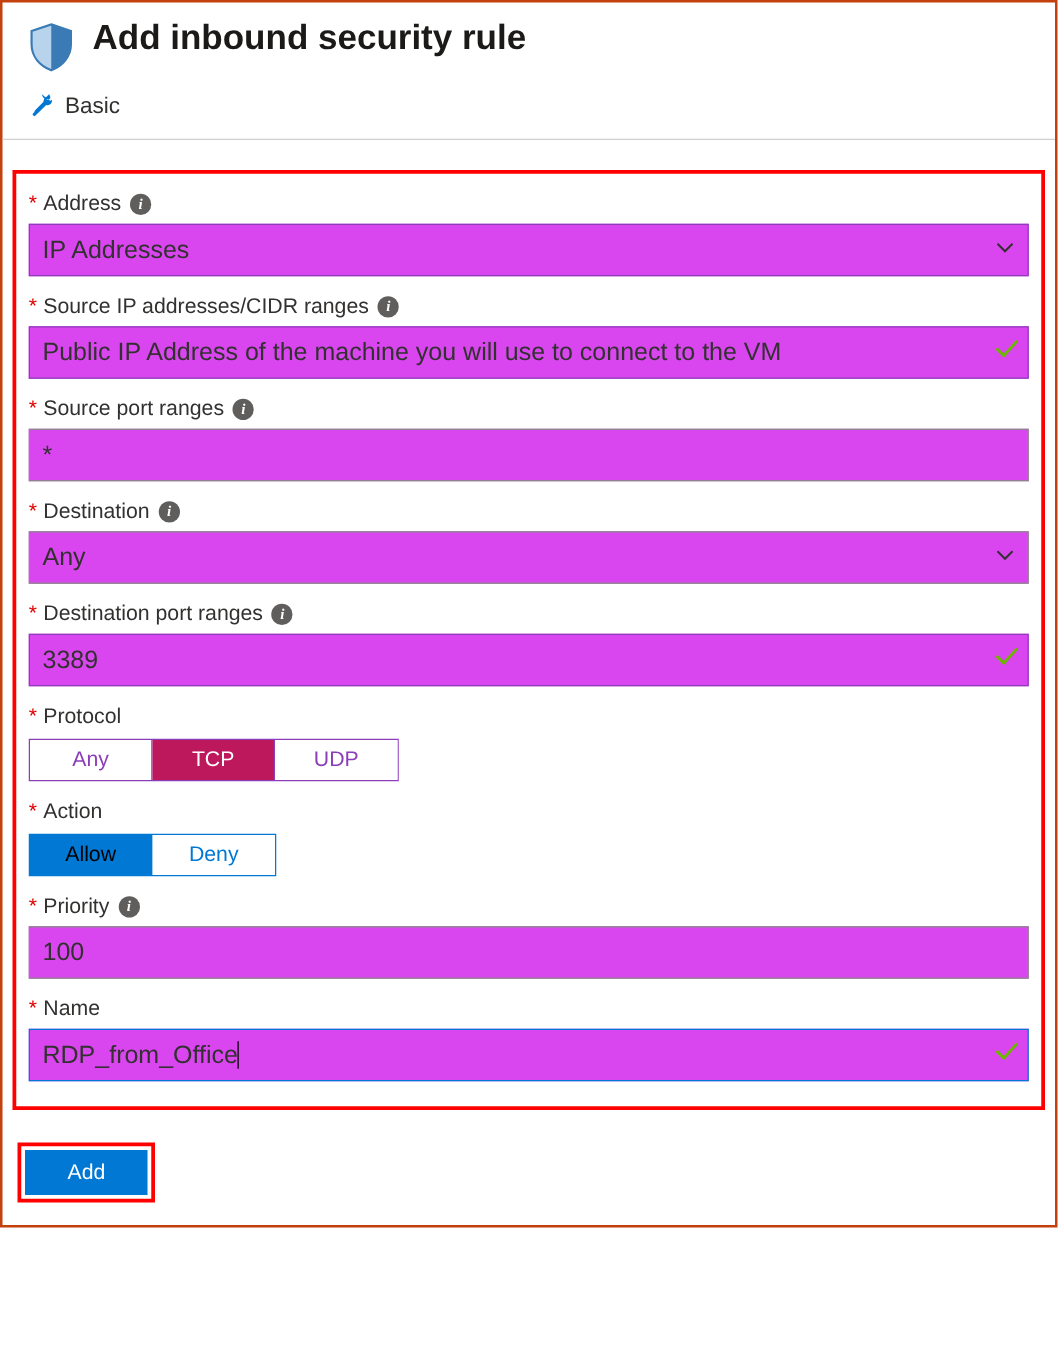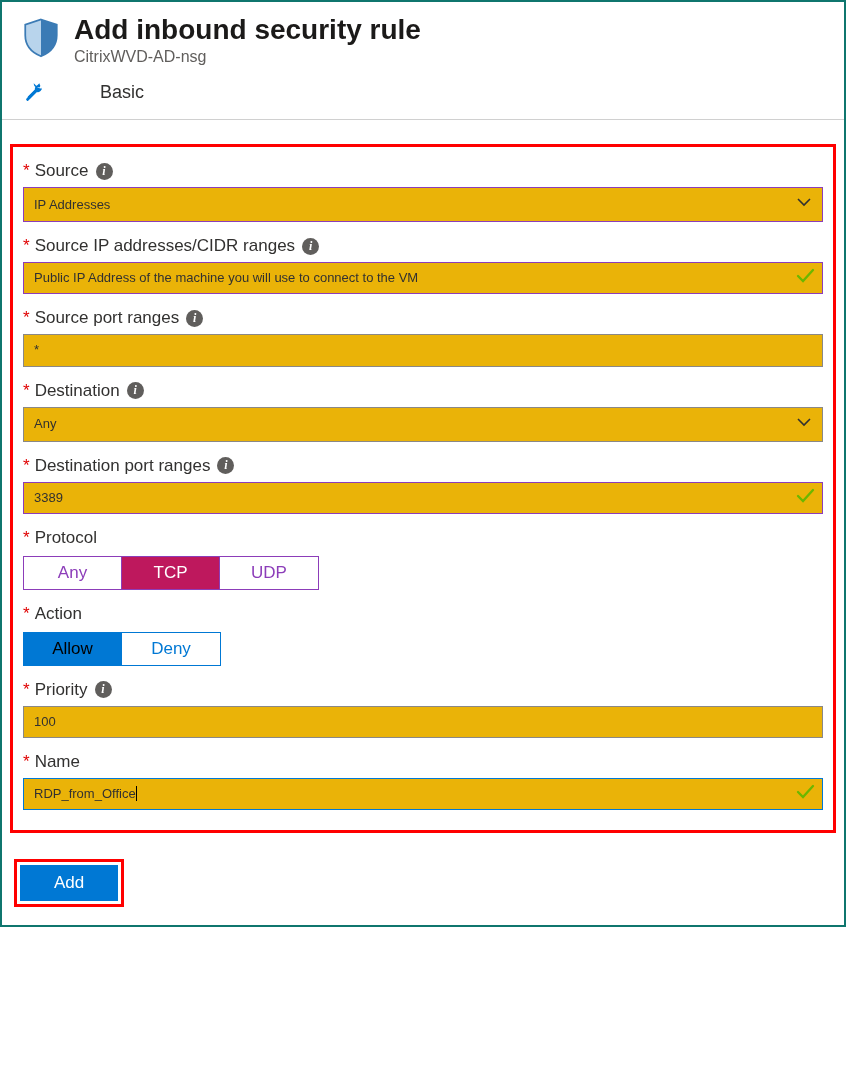--- a/index.html
+++ b/index.html
@@ -6,21 +6,21 @@
   body {
     margin: 0;
     padding: 0;
     font-family: "Segoe UI", -apple-system, Arial, sans-serif;
     font-size: 16px;
     color: #323130;
     background: #fff;
     width: 846px;
   }
   .page-border {
-    border: 2px solid #0f766e;
+    border: 2px solid #c2410c;
     padding: 0;
     position: relative;
   }
   .header {
     display: flex;
     align-items: flex-start;
     padding: 12px 18px 10px 18px;
   }
   .header-icon {
     width: 42px; height: 42px; flex: 0 0 42px;
@@ -34,21 +34,20 @@
   }
   .header-text .subtitle {
     font-size: 16px;
     color: #605e5c;
     margin-top: 2px;
   }
   .basic-row {
     display:flex; align-items:center;
     padding: 6px 36px 16px 22px;
     border-bottom: 1px solid #d0d0d0;
-    gap: 48px;
   }
   .basic-row .wrench {
     width: 20px; height: 20px; margin-right: 8px;
     color: #0078d4;
   }
   .basic-row .basic-text {
     font-size: 18px;
     color: #323130;
   }
 
@@ -70,22 +69,22 @@
     display:inline-flex; align-items:center; justify-content:center;
     width:17px;height:17px;margin-left:7px;
     background:#605e5c;color:#fff;border-radius:50%;
     font-size:12px; font-family: Georgia, serif; font-style: italic; font-weight: bold;
   }
 
   .input, .select {
     width: 100%;
     margin-top: 6px;
     border: 1px solid #8a8886;
-    background:#eab308;
-    font-size: 13px;
+    background:#d946ef;
+    font-size: 20px;
     font-family: inherit;
     padding: 6px 10px;
     line-height: 1.4;
     position: relative;
   }
   .input.purple, .select.purple { border-color: #8c3db9; }
   .input.blue { border-color: #0078d4; }
 
   .check-wrap { position: relative; }
   .check-wrap .check {
@@ -142,42 +141,41 @@
 
   <div class="header">
     <span class="header-icon">
       <svg viewBox="0 0 48 48" width="42" height="42">
         <path d="M24 4 L42 10 V22 C42 34 34 42 24 46 C14 42 6 34 6 22 V10 Z" fill="#b8d4ec" stroke="#3b7bb5" stroke-width="2"></path>
         <path d="M24 4 L42 10 V22 C42 34 34 42 24 46 Z" fill="#3b7bb5"></path>
       </svg>
     </span>
     <div class="header-text">
       <h1>Add inbound security rule</h1>
-      <div class="subtitle">CitrixWVD-AD-nsg</div>
     </div>
   </div>
 
   <div class="basic-row">
     <span class="wrench">
       <svg viewBox="0 0 24 24" width="20" height="20" fill="#0078d4">
         <path d="M22 6.5c0 .5-.1 1-.2 1.5l-3.3-3.3c-.5.1-1 .2-1.5.2-2.8 0-5-2.2-5-5 0-.2 0-.4 0-.5L15 2.4c.4.4 1 .4 1.4 0l3.2-3.2c.1.5.2 1 .2 1.5C22 3.5 19.8 5.7 17 5.7c-.5 0-1 0-1.5-.2L4.5 16.5c-.8.8-.8 2 0 2.8.8.8 2 .8 2.8 0L18.3 8.3c.5.1 1 .2 1.5.2 1.2 0 2.2-.4 3-1C22.6 7 22 6.8 22 6.5z" transform="scale(0.9) translate(1,1)"></path>
         <path d="M21.7 6.3l-2-2c-.4-.4-1-.4-1.4 0l-1 1 3.4 3.4 1-1c.4-.4.4-1 0-1.4zM3 17.2V21h3.8L17.8 10 14 6.2 3 17.2z" fill="none"></path>
         <path d="M20.7 5.6c-.3-1.5-1.5-2.7-3-3-.9-.2-1.8 0-2.5.4l2.5 2.5-1.4 1.4L13.8 4.4c-.4.7-.6 1.6-.4 2.5.3 1.5 1.5 2.7 3 3 .6.1 1.2.1 1.7-.1L6.3 21.6c-.4.4-1 .4-1.4 0l-2.5-2.5c-.4-.4-.4-1 0-1.4L14.2 5.9c-.2-.5-.2-1.1-.1-1.7" fill="none"></path>
         <path d="M21 7c0 2.2-1.8 4-4 4-.5 0-1-.1-1.5-.3L5 21.2c-.4.4-1 .4-1.4 0l-.8-.8c-.4-.4-.4-1 0-1.4L13.3 8.5C13.1 8 13 7.5 13 7c0-2.2 1.8-4 4-4 .5 0 1 .1 1.4.3l-2.5 2.5 2.3 2.3 2.5-2.5c.2.4.3.9.3 1.4z"></path>
       </svg>
     </span>
     <a class="basic-text">Basic</a>
   </div>
 
   <div class="form-area">
 
     <div class="field">
       <div class="label">
         <span class="req">*</span>
-        <span>Source</span>
+        <span>Address</span>
         <span class="info">i</span>
       </div>
       <div class="select purple">
         <span>IP Addresses</span>
         <span class="chev">
           <svg width="16" height="16" viewBox="0 0 16 16">
               <path d="M2 5l6 6 6-6" stroke="#323130" stroke-width="1.6" fill="none"></path>
             </svg>
         </span>
       </div>

